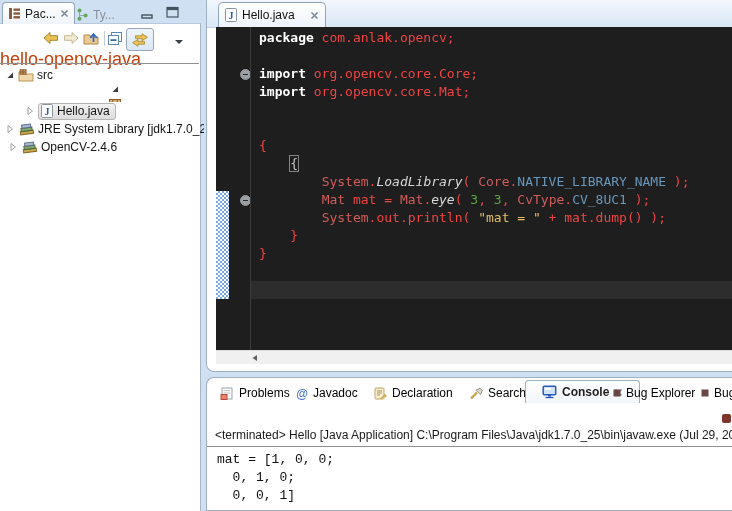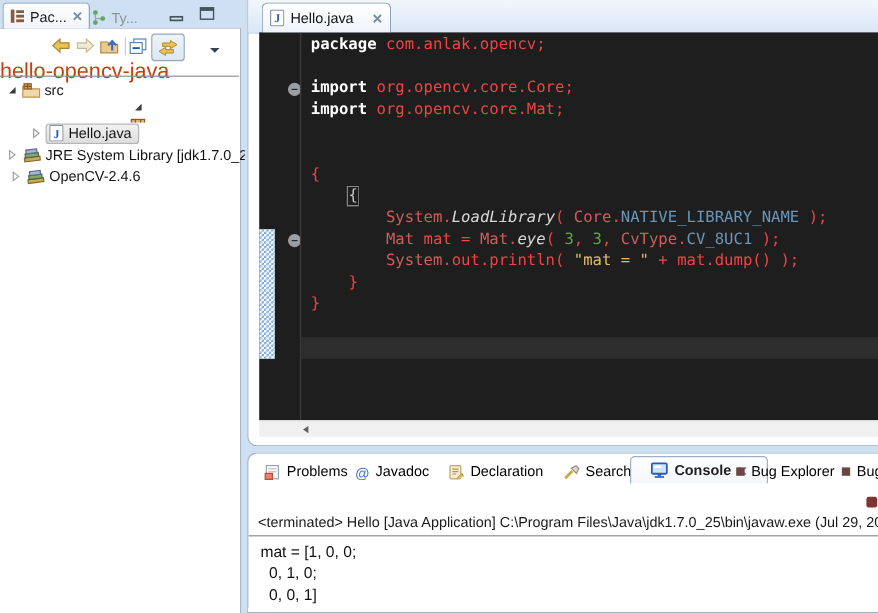--- a/index.html
+++ b/index.html
@@ -53,21 +53,21 @@
   #ed-hscroll{left:9px;right:0;top:350px;height:13px;background:#f0f0f0;border-top:1px solid #dcdcdc;}
   #hs-arrow{left:35px;top:3px;}
 
   
   #con-panel{left:206px;top:377px;width:526px;height:134px;background:#fff;border:1px solid #9fb0c2;border-right:none;border-radius:8px 0 0 0;overflow:hidden;box-sizing:border-box;}
   .ctab{top:5px;height:20px;display:flex;align-items:center;gap:5px;font-size:12px;color:#000000;white-space:nowrap;}
   .ctab.sel{top:2px;height:23px;background:linear-gradient(#ffffff,#f2f6fb);border:1px solid #9db0c4;border-bottom:none;border-radius:4px 4px 0 0;color:#1e1e1e;font-weight:bold;padding:0 16px;box-sizing:border-box;}
   #con-term{left:515px;top:36px;width:9px;height:9px;background:#7d352e;border-radius:2px;}
   #con-status{left:8px;top:50px;font-size:12px;color:#1a1a1a;white-space:nowrap;}
   #con-hr{left:0;right:0;top:68px;height:1px;background:#8f8f8f;}
-  #con-out{left:10px;top:73px;font-family:Liberation Sans, sans-serif;font-size:13px;line-height:18px;color:#111;}
+  #con-out{left:10px;top:73px;font-family:Liberation Mono, monospace;font-size:13px;line-height:18px;color:#111;}
   #con-out div{white-space:pre;}
 </style>
 </head>
 <body>
 
 <div class="abs" id="pkg-body"></div>
 
 <div class="abs ptab sel" style="left:2px;">
   <span class="ic">
       <svg width="13" height="13" viewBox="0 0 13 13">

